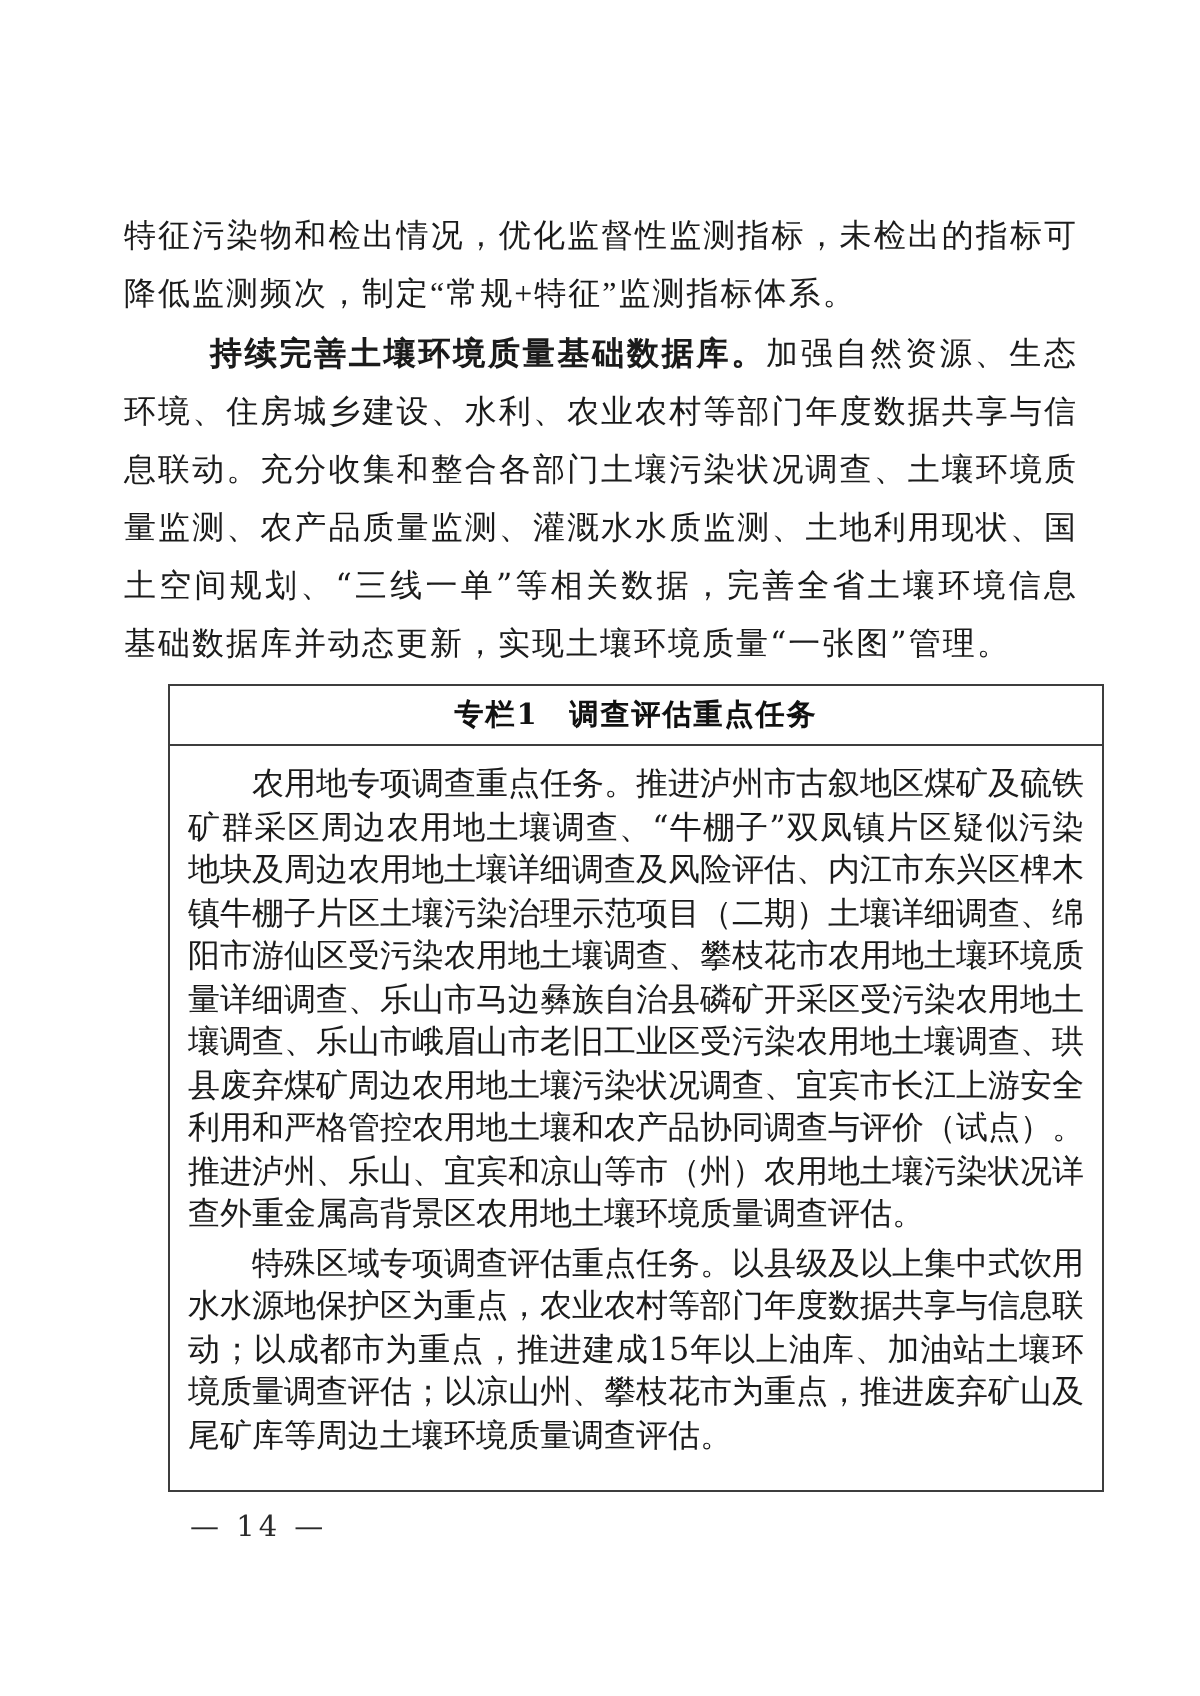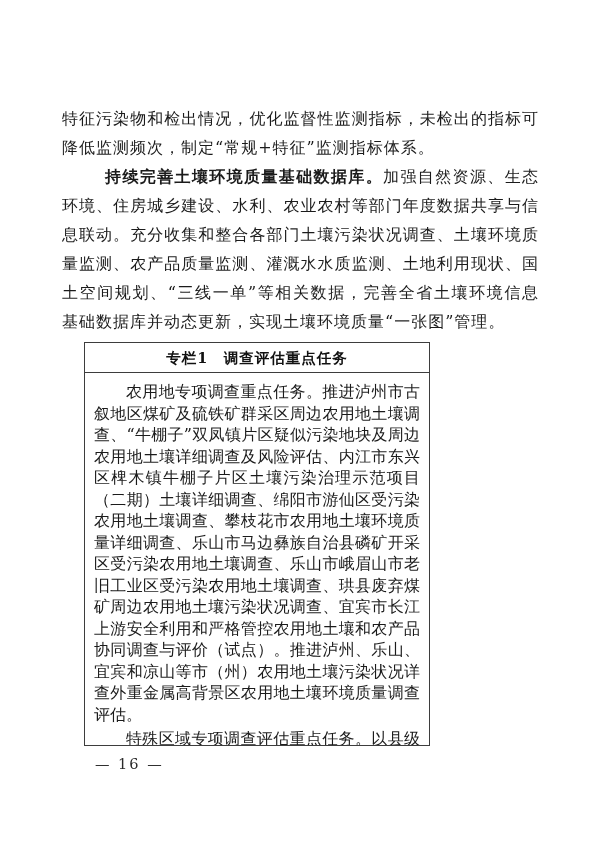--- a/index.html
+++ b/index.html
@@ -31,30 +31,31 @@
       text-align: justify;
       text-justify: inter-character;
       color: #1b1b1b;
     }
     .para {
       margin: 0;
       text-indent: 2em;
     }
     .para.no-indent {
       text-indent: 0;
+      font-family: Liberation Serif, serif;
     }
     .para .lead {
       font-weight: bold;
       margin-left: 11px;
     }
     .column-box {
       position: absolute;
       left: 84px;
       top: 342px;
-      width: 346px;
+      width: 468px;
       height: 404px;
       border: 1px solid #3d3d3d;
       box-sizing: border-box;
       background: #ffffff;
       overflow: hidden;
     }
     .box-title {
       text-align: center;
       font-weight: bold;
       font-size: 14.5px;
@@ -96,15 +97,15 @@
   </div>
 
   <div class="column-box">
     <div class="box-title">专栏1　调查评估重点任务</div>
     <div class="box-body">
       <p class="box-para">农用地专项调查重点任务。推进泸州市古叙地区煤矿及硫铁矿群采区周边农用地土壤调查、“牛棚子”双凤镇片区疑似污染地块及周边农用地土壤详细调查及风险评估、内江市东兴区椑木镇牛棚子片区土壤污染治理示范项目（二期）土壤详细调查、绵阳市游仙区受污染农用地土壤调查、攀枝花市农用地土壤环境质量详细调查、乐山市马边彝族自治县磷矿开采区受污染农用地土壤调查、乐山市峨眉山市老旧工业区受污染农用地土壤调查、珙县废弃煤矿周边农用地土壤污染状况调查、宜宾市长江上游安全利用和严格管控农用地土壤和农产品协同调查与评价（试点）。推进泸州、乐山、宜宾和凉山等市（州）农用地土壤污染状况详查外重金属高背景区农用地土壤环境质量调查评估。</p>
       <p class="box-para">特殊区域专项调查评估重点任务。以县级及以上集中式饮用水水源地保护区为重点，农业农村等部门年度数据共享与信息联动；以成都市为重点，推进建成15年以上油库、加油站土壤环境质量调查评估；以凉山州、攀枝花市为重点，推进废弃矿山及尾矿库等周边土壤环境质量调查评估。</p>
     </div>
   </div>
 
-  <div class="page-number">— 16 —</div>
+  <div class="page-number">— 14 —</div>
 
 </div>
 
 </body></html>

